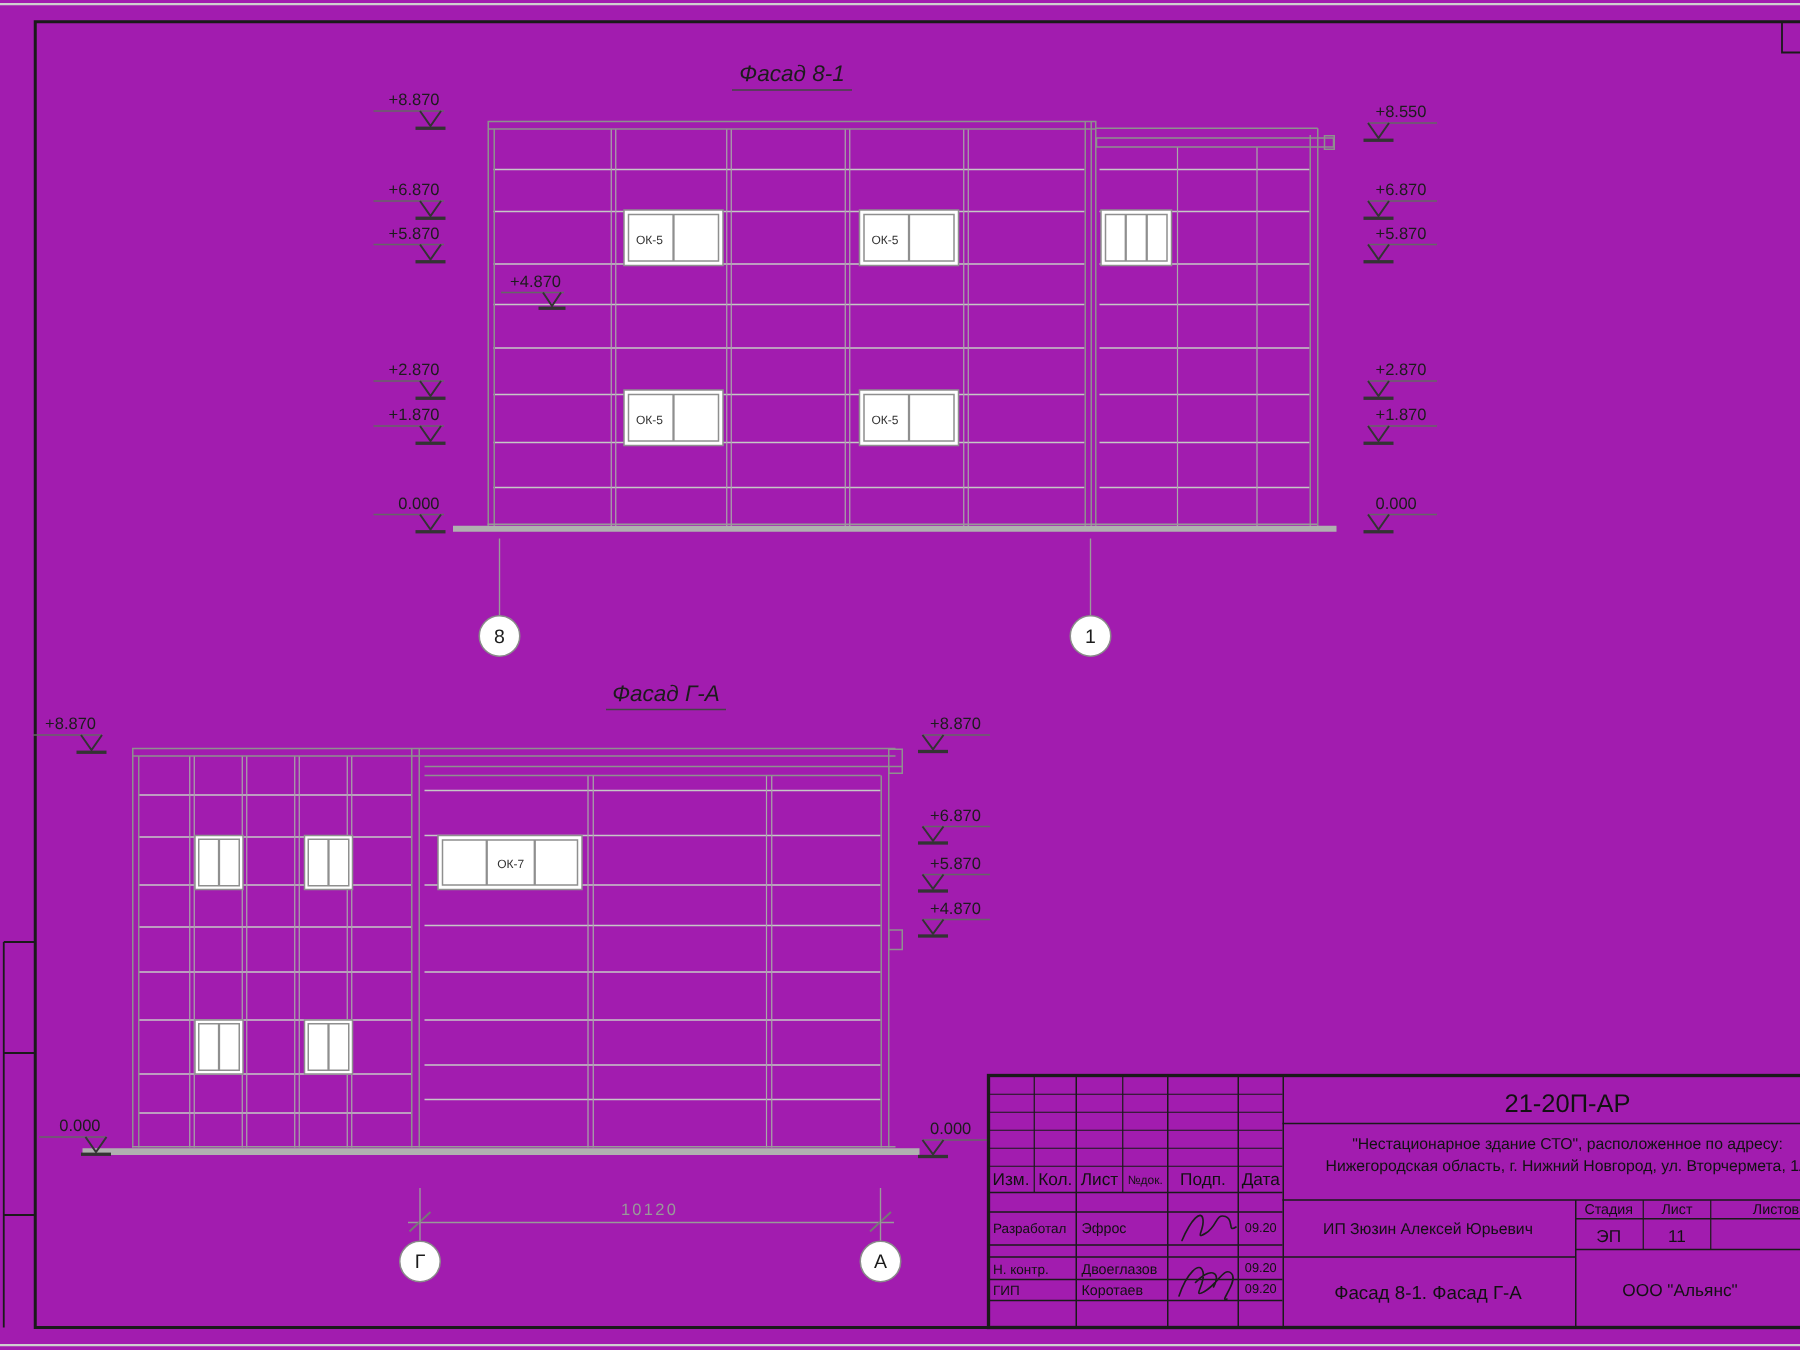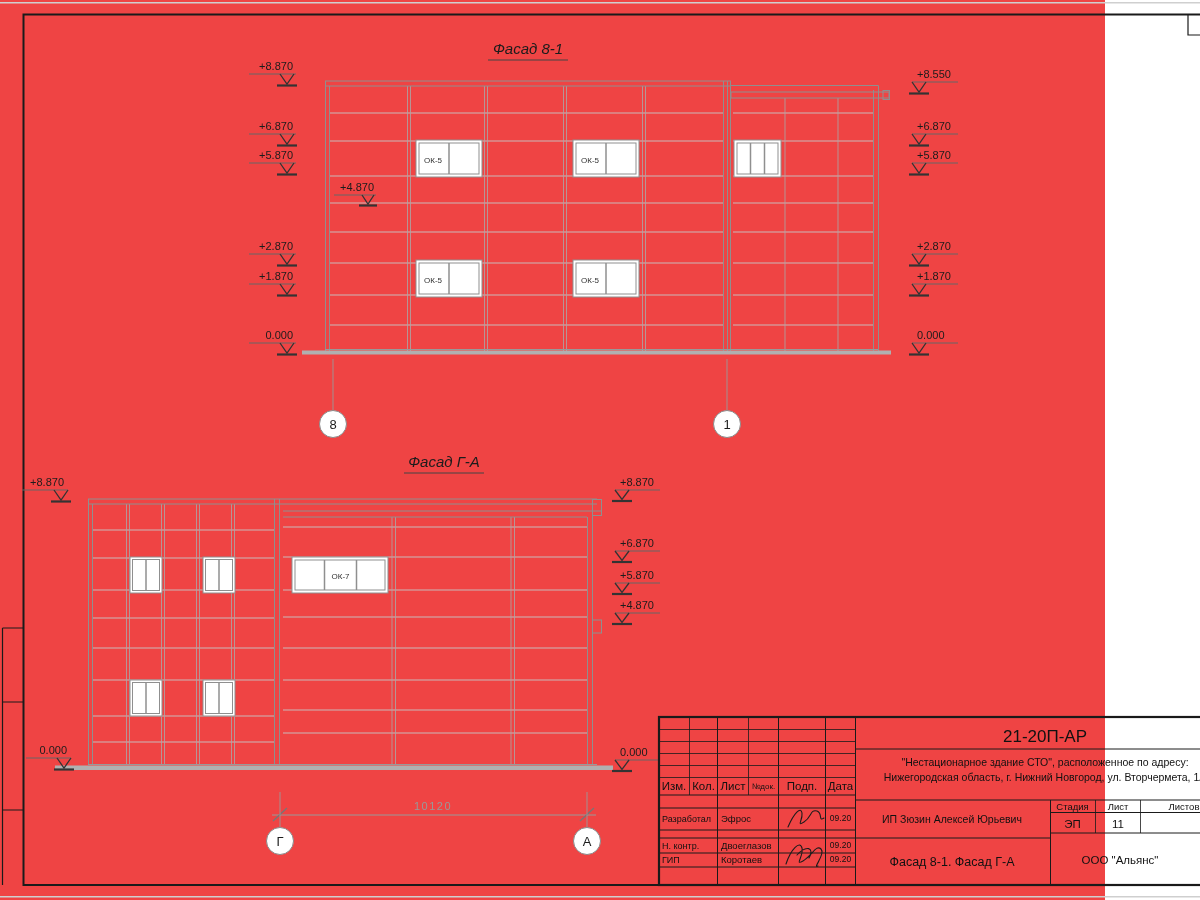--- a/index.html
+++ b/index.html
@@ -1,16 +1,16 @@
 <!DOCTYPE html>
 <html><head>
 <meta charset="utf-8">
 <style>
   html,body{margin:0;padding:0;background:#fff;width:1200px;height:900px;overflow:hidden;}
-  .sheet{position:relative;width:1105px;height:900px;background:#ef4444;font-family:"Liberation Sans",sans-serif;}
+  .sheet{position:relative;width:1200px;height:900px;background:#a21caf;font-family:"Liberation Sans",sans-serif;}
   svg{position:absolute;left:0;top:0;}
   svg text{font-family:"Liberation Sans",sans-serif;}
   .ttl{font-size:15px;font-style:italic;fill:#1c1c1c;}
   .mline{stroke:#666;stroke-width:1;}
   .mv{stroke:#333;stroke-width:1.3;fill:none;}
   .md{stroke:#333;stroke-width:2.2;}
   .mtx{font-size:11px;fill:#1c1c1c;}
   .outl{stroke:#8f8f8f;stroke-width:1;fill:none;}
   .mull{stroke:#a8a8a8;stroke-width:0.8;fill:none;}
   .panl{stroke:#c6c6c6;stroke-width:0.9;fill:none;}

